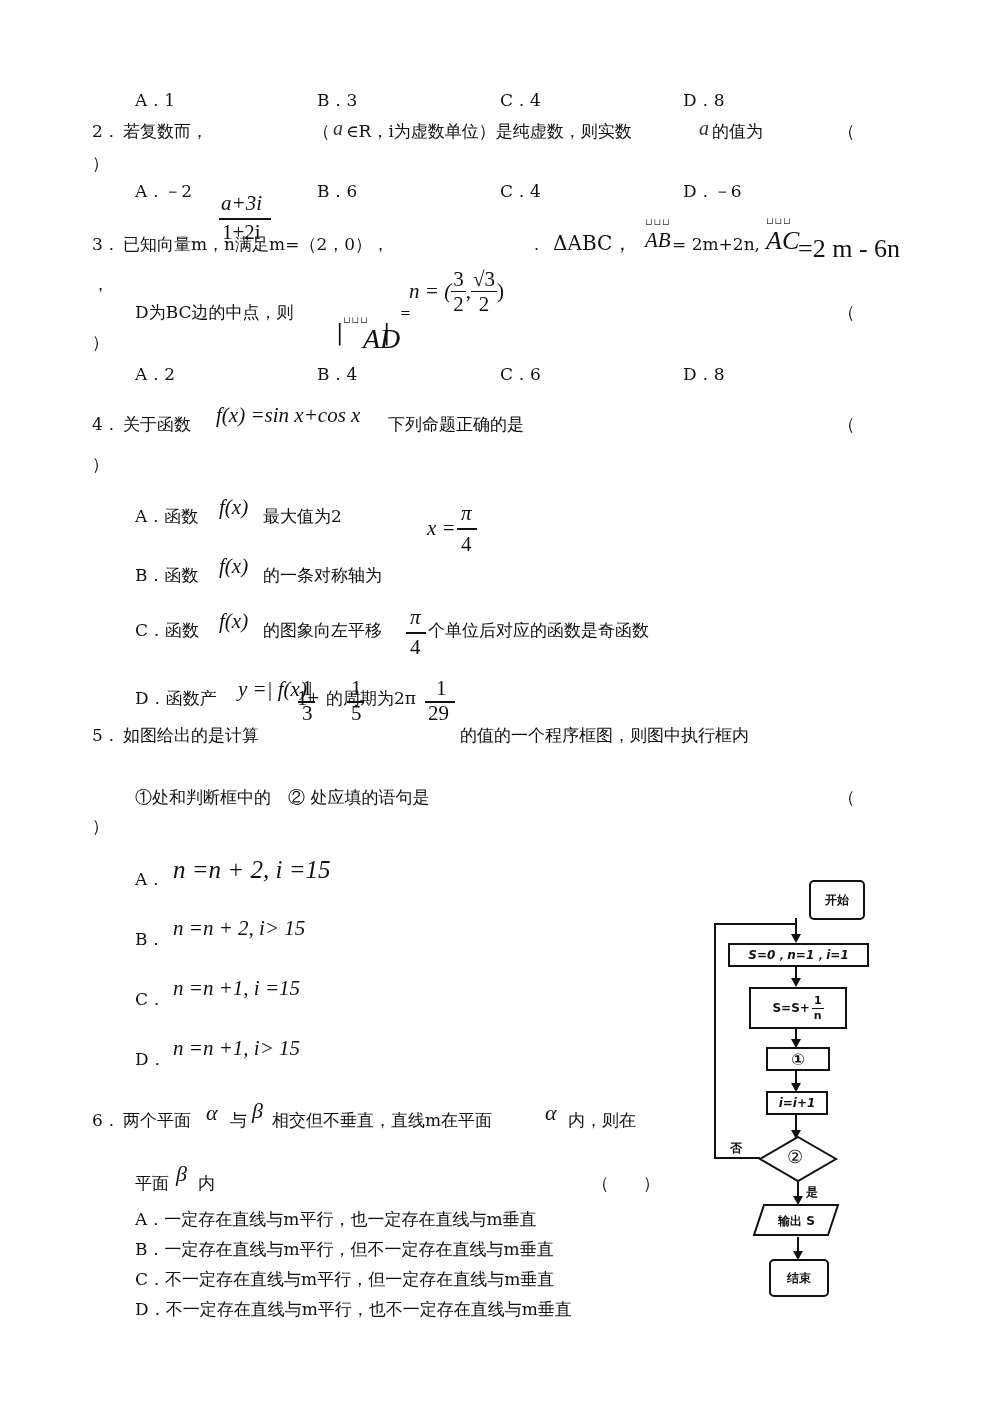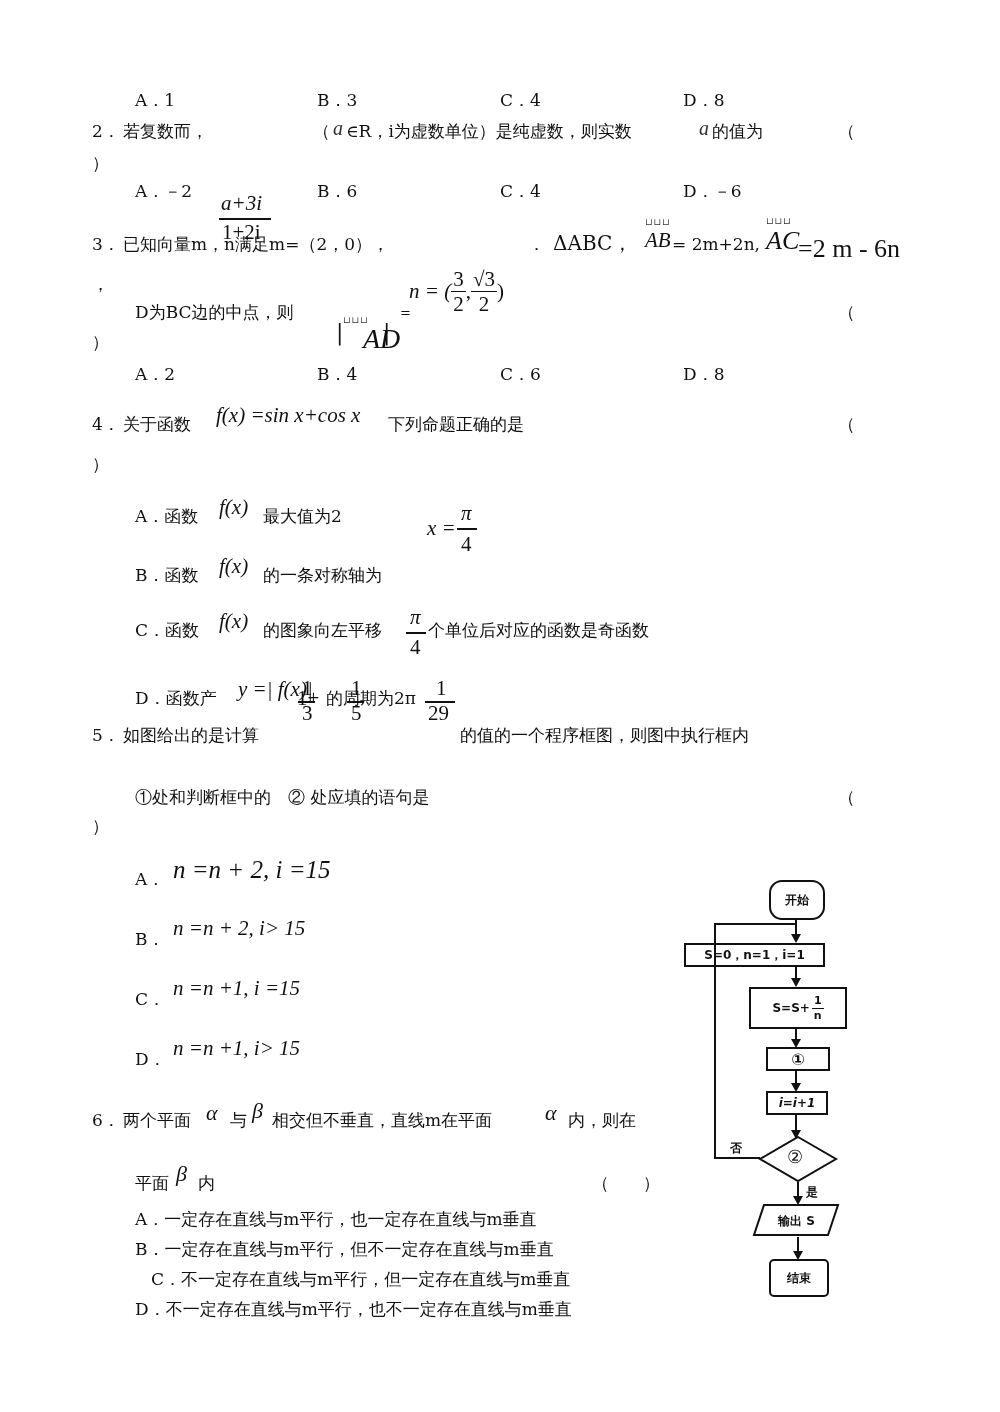--- a/index.html
+++ b/index.html
@@ -146,27 +146,27 @@
   <span class="abs" style="left:135px;top:931px">B．</span>
   <span class="abs it math" style="left:173px;top:918px;font-size:21px">n =n + 2, i&gt; 15</span>
   <span class="abs" style="left:135px;top:991px">C．</span>
   <span class="abs it math" style="left:173px;top:978px;font-size:21px">n =n +1, i =15</span>
   <span class="abs" style="left:135px;top:1051px">D．</span>
   <span class="abs it math" style="left:173px;top:1038px;font-size:21px">n =n +1, i&gt; 15</span>
 </div>
 
 <div>
 
-  <div class="fc-box" style="left:769px;top:880px;width:52px;height:36px;border-radius:13px">
+  <div class="fc-box" style="left:809px;top:880px;width:52px;height:36px;border-radius:5px">
     <span>开始</span>
   </div>
   <div class="fc-line" style="left:795px;top:918px;width:2px;height:20px"></div>
   <div class="fc-arrow" style="left:791px;top:934px"></div>
 
-  <div class="fc-box" style="left:684px;top:943px;width:137px;height:20px;">
+  <div class="fc-box" style="left:728px;top:943px;width:137px;height:20px;font-style:italic">
     <span>S=0，n=1，i=1</span>
   </div>
   <div class="fc-line" style="left:795px;top:965px;width:2px;height:16px"></div>
   <div class="fc-arrow" style="left:791px;top:978px"></div>
 
   <div class="fc-box" style="left:749px;top:987px;width:94px;height:38px;">
     <span>S=S+</span>
     <span class="frac" style="font-size:11px;margin-left:2px">
         <span class="num">1</span>
         <span class="den">n</span>
@@ -223,15 +223,15 @@
   <span class="abs it math" style="left:545px;top:1102px;font-size:22px">α</span>
   <span class="abs" style="left:568px;top:1112px">内，则在</span>
 
   <span class="abs" style="left:135px;top:1175px">平面</span>
   <span class="abs it math" style="left:176px;top:1163px;font-size:22px">β</span>
   <span class="abs" style="left:198px;top:1175px">内</span>
   <span class="abs" style="left:592px;top:1175px">（　　）</span>
 
   <span class="abs" style="left:135px;top:1211px">A．一定存在直线与m平行，也一定存在直线与m垂直</span>
   <span class="abs" style="left:135px;top:1241px">B．一定存在直线与m平行，但不一定存在直线与m垂直</span>
-  <span class="abs" style="left:151px;top:1271px">C．不一定存在直线与m平行，但一定存在直线与m垂直</span>
+  <span class="abs" style="left:135px;top:1271px">C．不一定存在直线与m平行，但一定存在直线与m垂直</span>
   <span class="abs" style="left:135px;top:1301px">D．不一定存在直线与m平行，也不一定存在直线与m垂直</span>
 </div>
 
 </body></html>

